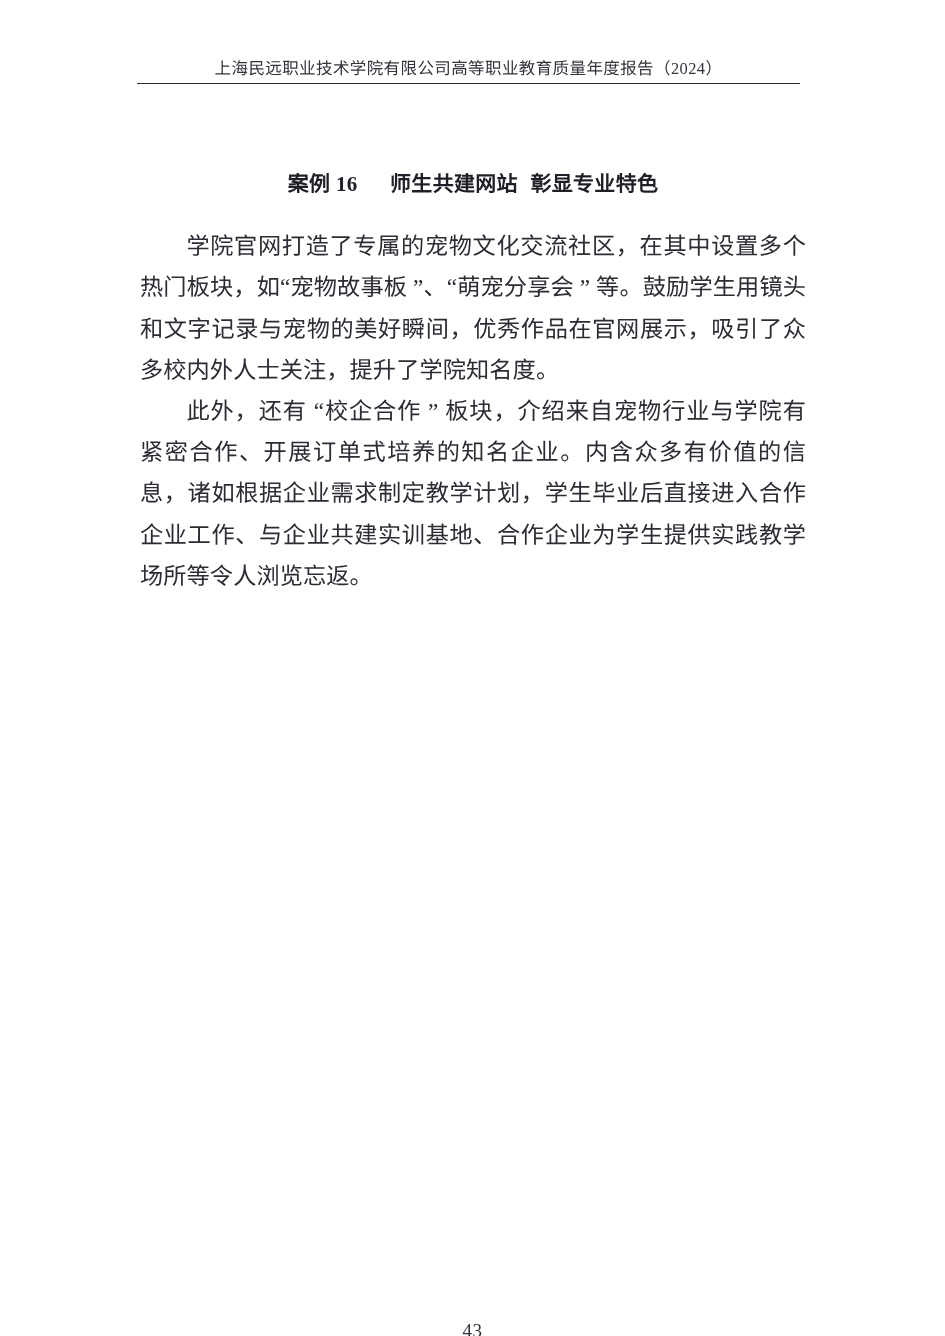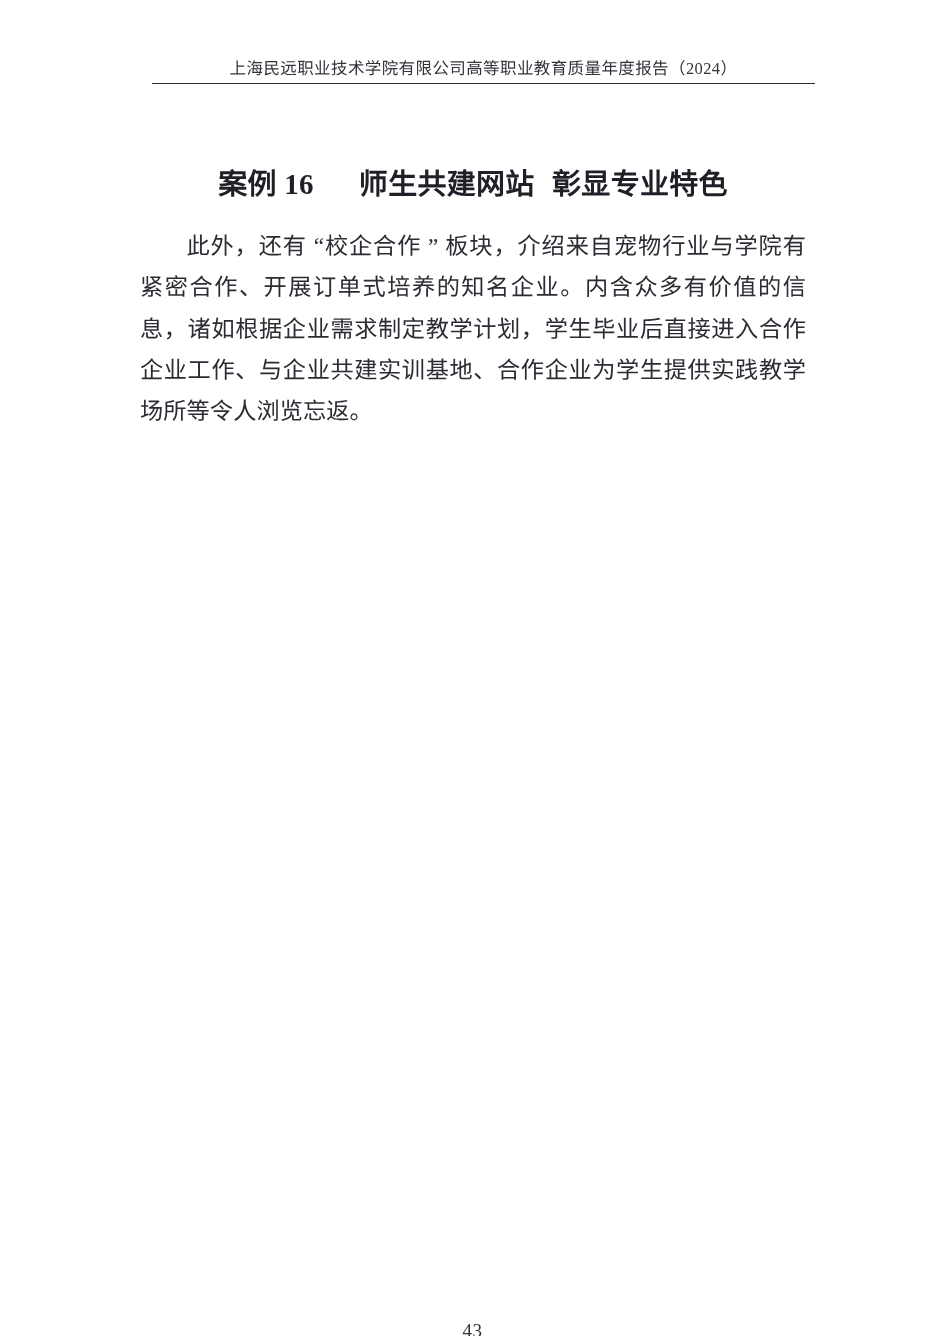--- a/index.html
+++ b/index.html
@@ -17,21 +17,21 @@
     margin: 0 auto;
     overflow: hidden;
     font-family: "Liberation Serif", "DejaVu Serif", serif;
     color: #2a2a32;
     -webkit-font-smoothing: antialiased;
   }
 
   
   .page-header {
     position: absolute;
-    left: 152px;
+    left: 137px;
     top: 58px;
     width: 663px;
     text-align: center;
   }
 
   .page-header-text {
     display: block;
     font-family: "Liberation Serif", "DejaVu Serif", serif;
     font-size: 16.5px;
     letter-spacing: 0.4px;
@@ -72,21 +72,21 @@
   }
 
   .gap-after-intro {
     height: 58px;
   }
 
   
   .case-heading {
     margin: 0;
     padding: 0;
-    font-size: 29px;
+    font-size: 21px;
     line-height: 41.2px;
     font-weight: bold;
     text-align: center;
     color: #1f1f27;
     letter-spacing: 0.3px;
   }
 
   .heading-sep {
     display: inline-block;
     width: 1.55em;
@@ -131,20 +131,21 @@
 
 
     <div class="gap-after-intro"></div>
 
     <h2 class="case-heading">
       <span>案例 16</span><span class="heading-sep"></span><span>师生共建网站</span><span class="heading-sep-small"></span><span>彰显专业特色</span>
     </h2>
 
     <div class="gap-after-heading"></div>
 
+    <p class="para">学院官网打造了专属的宠物文化交流社区，在其中设置多个热门板块，如“宠物故事板 ”、“萌宠分享会 ” 等。鼓励学生用镜头和文字记录与宠物的美好瞬间，优秀作品在官网展示，吸引了众多校内外人士关注，提升了学院知名度。</p>
     <p class="para">此外，还有 “校企合作 ” 板块，介绍来自宠物行业与学院有紧密合作、开展订单式培养的知名企业。内含众多有价值的信息，诸如根据企业需求制定教学计划，学生毕业后直接进入合作企业工作、与企业共建实训基地、合作企业为学生提供实践教学场所等令人浏览忘返。</p>
 
   </div>
 
   <div class="page-footer">
     <span class="page-number">43</span>
   </div>
 
 </div>
 

